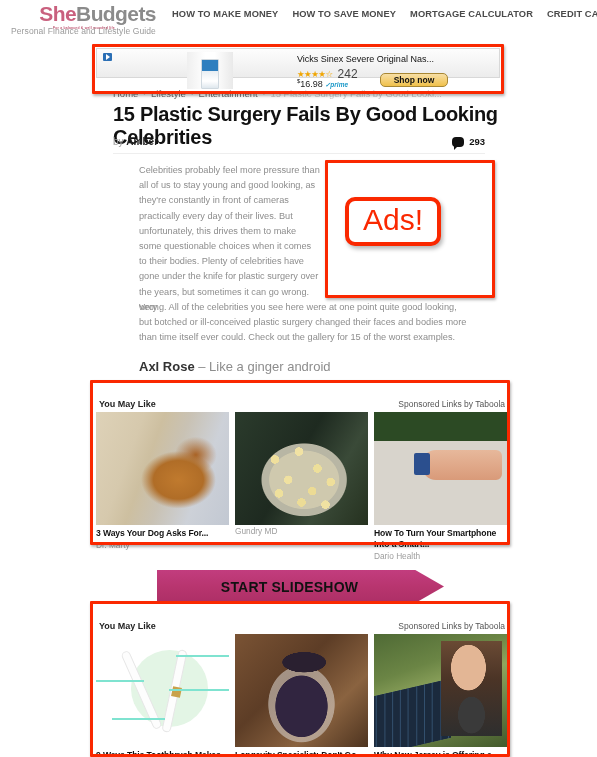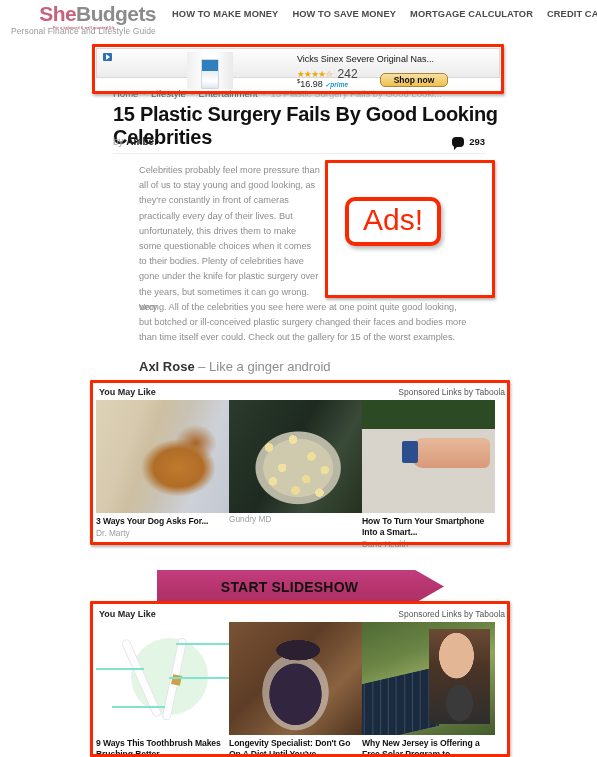--- a/index.html
+++ b/index.html
@@ -148,25 +148,25 @@
     box-shadow: 2px 3px 4px rgba(0,0,0,.28);
     z-index: 45; line-height: 34px;
   }
 
   
   .taboola {
     position: absolute; width: 412px; background: #fff;
   }
   .tb-head {
     display: flex; justify-content: space-between; align-items: baseline;
-    padding: 4px 3px 3px 3px;
+    padding: 16px 3px 3px 3px;
   }
   .tb-head-left { font-size: 9px; font-weight: bold; color: #222; }
   .tb-head-right { font-size: 8.5px; color: #555; }
-  .tb-cards { display: flex; }
+  .tb-cards { display: flex; gap: 6px; }
   .tb-card { width: 133px; cursor: pointer; }
   .tb-img { width: 133px; height: 113px; overflow: hidden; position: relative; background:#ddd; }
   .tb-title {
     font-size: 8.6px; font-weight: bold; color: #111; line-height: 11px;
     margin-top: 3px; letter-spacing: -0.1px;
   }
   .tb-src { font-size: 8.3px; color: #9d9d9d; margin-top: 1px; }
 
   
   .img-puppy { width:100%; height:100%;

